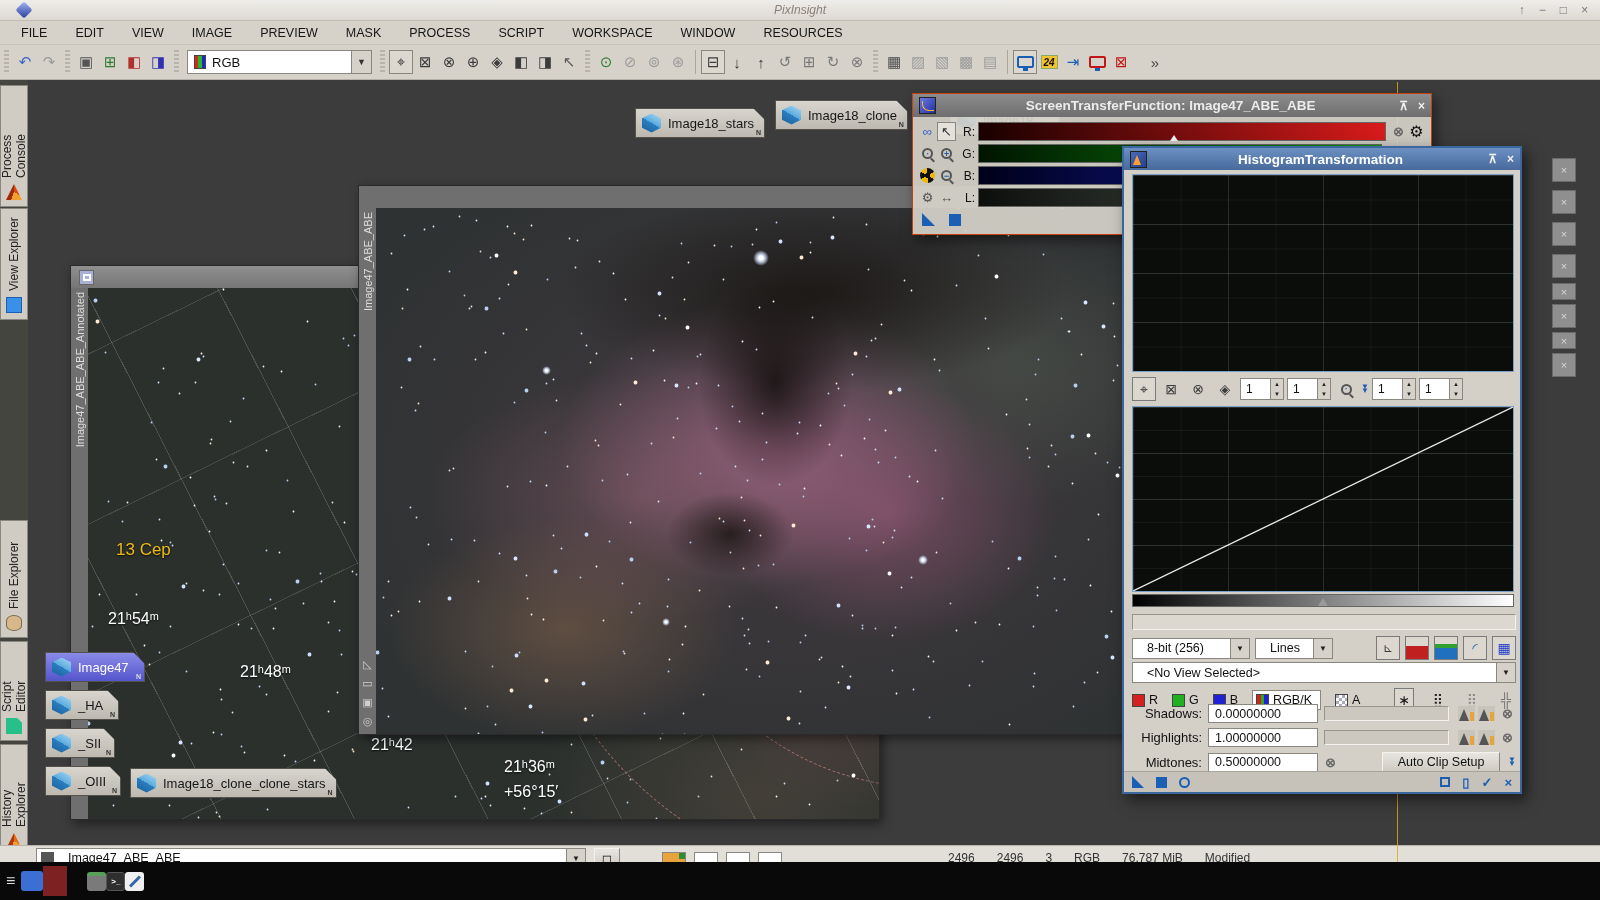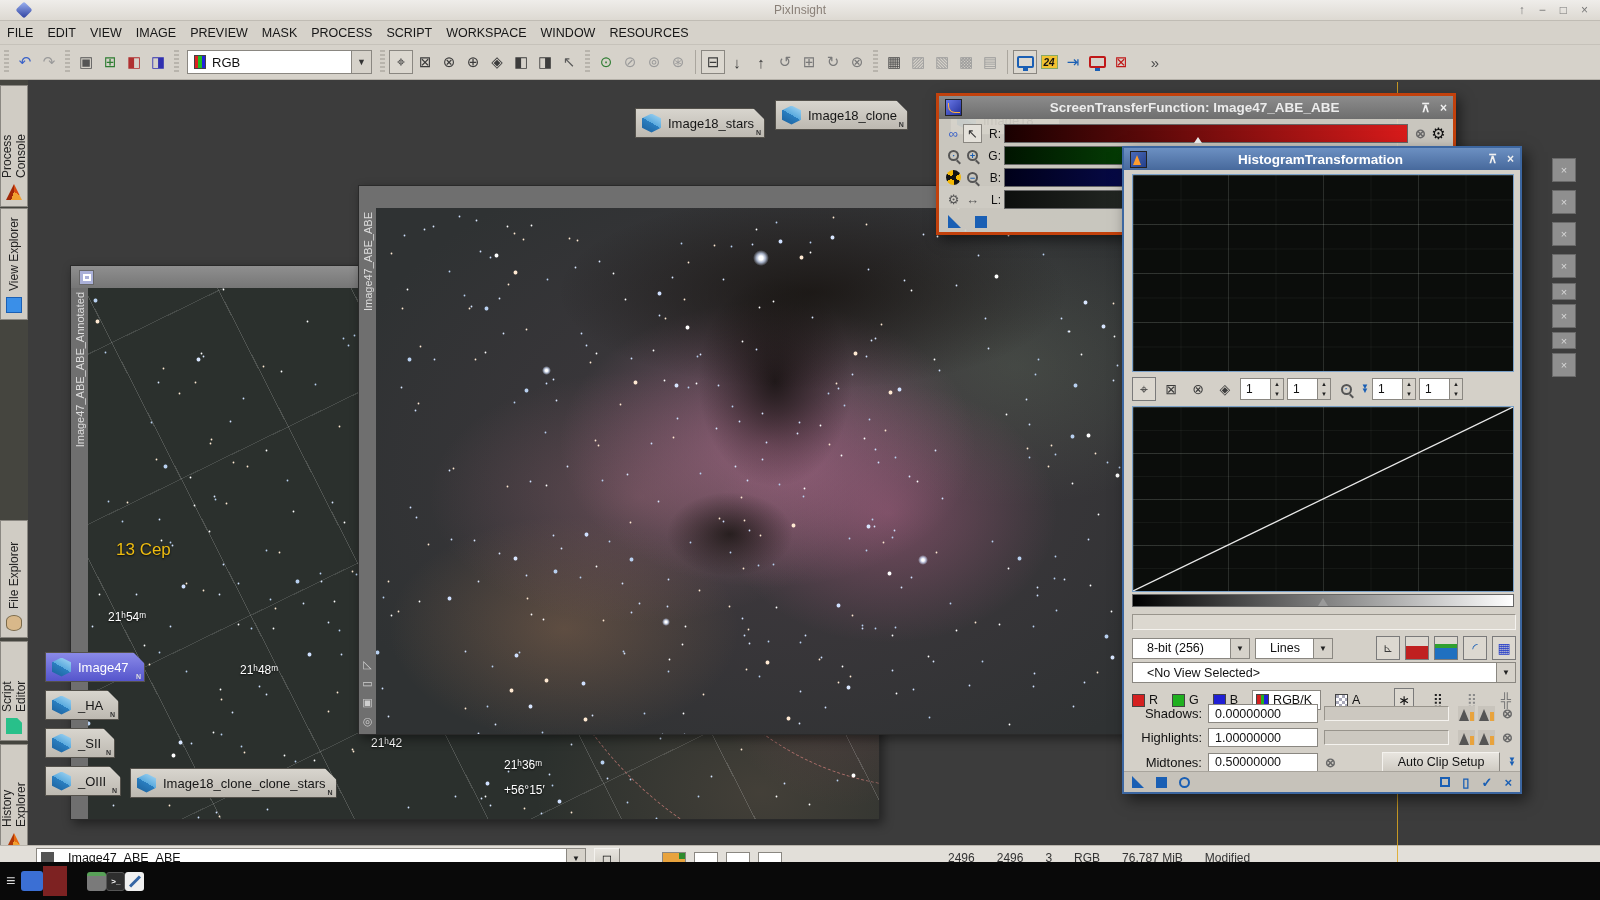--- a/index.html
+++ b/index.html
@@ -1,28 +1,28 @@
 <!DOCTYPE html>
 <html><head>
 <meta charset="utf-8">
 <style>
   html,body{margin:0;padding:0;width:1600px;height:900px;overflow:hidden;
     font-family:"Liberation Sans", sans-serif; background:#d6d2ca; position:relative;}
   *{box-sizing:border-box;}
 
   
   #titlebar{position:absolute;left:0;top:0;width:1600px;height:21px;background:linear-gradient(#efedea,#ddd9d2);
-    display:flex;align-items:center;border-bottom:1px solid #c0bcb4;}
+    display:flex;align-items:center;border-bottom:1px solid #c0bcb4;font-style:italic;}
   #app-logo{width:12px;height:12px;margin-left:18px;background:linear-gradient(135deg,#9db4f2,#2c3e9e);
     transform:rotate(45deg);border-radius:2px;}
   #app-title{position:absolute;left:0;right:0;text-align:center;font-size:12px;color:#8a8078;}
   #win-controls{margin-left:auto;display:flex;gap:14px;padding-right:12px;color:#777;font-size:12px;}
   #menubar{position:absolute;left:0;top:21px;width:1600px;height:24px;background:#d6d2ca;display:flex;
     align-items:center;gap:0;border-bottom:1px solid #c6c2ba;}
-  #menubar span{padding:3px 7px;font-size:12.5px;color:#161616;}
+  #menubar span{padding:3px 7px;font-size:12.5px;color:#161616;margin-left:14px;}
   #toolbar{position:absolute;left:0;top:45px;width:1600px;height:35px;background:#d6d2ca;display:flex;
     align-items:center;border-bottom:1px solid #b4b0a8;}
   .tbsep{width:5px;height:24px;margin:0 4px;background:repeating-linear-gradient(to bottom,#b8b4ac 0 2px,transparent 2px 4px);}
   .tbline{width:1px;height:24px;margin:0 5px;background:#aaa69e;}
   .tbicon{width:24px;height:24px;display:flex;align-items:center;justify-content:center;font-size:15px;color:#4a4a4a;}
   .tbicon.boxed{border:1px solid #8a8781;background:#dcd8d0;}
   #rgb-combo{display:flex;align-items:center;height:24px;width:185px;background:#fff;border:1px solid #8a8781;margin:0 4px;}
   #rgb-combo .chanicon{width:12px;height:14px;margin:0 6px;background:linear-gradient(to right,#d22 0 33%,#2b2 33% 66%,#22d 66%);border:1px solid #444;}
   #rgb-combo .cbtext{flex:1;font-size:13px;color:#111;}
   #rgb-combo .cbarrow{width:20px;height:22px;background:#d6d2ca;border-left:1px solid #8a8781;
@@ -72,21 +72,21 @@
     #2f3233;}
   #nebula-annot{background:
     radial-gradient(ellipse 260px 400px at 96% 45%, rgba(185,95,115,.4), transparent 70%),
     radial-gradient(ellipse 200px 260px at 100% 20%, rgba(150,90,100,.35), transparent 75%),
     radial-gradient(ellipse 300px 200px at 85% 95%, rgba(140,110,90,.25), transparent 75%),
     #2b302d;}
   .gridlines{position:absolute;inset:0;background:
     repeating-linear-gradient(63deg, transparent 0 118px, rgba(255,255,255,.17) 118px 119px),
     repeating-linear-gradient(-26deg, transparent 0 152px, rgba(255,255,255,.13) 152px 153px);}
   .redarc{position:absolute;border:1px dashed rgba(235,140,135,.6);border-radius:50%;}
-  .annot-label{position:absolute;color:#fff;font-size:12px;white-space:nowrap;text-shadow:0 1px 2px rgba(0,0,0,.8);}
+  .annot-label{position:absolute;color:#fff;font-size:16px;white-space:nowrap;text-shadow:0 1px 2px rgba(0,0,0,.8);}
   .annot-label.star{color:#eebc10;font-size:17px;}
 
   
   .thumb{position:absolute;height:30px;display:flex;align-items:center;gap:7px;padding:0 10px 0 6px;
     background:linear-gradient(#d8d5ce,#bdb9b1);border:1px solid #55524c;color:#161616;font-size:13px;
     clip-path:polygon(0 0, calc(100% - 12px) 0, 100% 12px, 100% 100%, 0 100%);
     box-shadow:2px 3px 6px rgba(0,0,0,.4);white-space:nowrap;}
   .thumb .nflag{position:absolute;right:3px;bottom:1px;font-size:7px;font-weight:bold;color:#333;}
   .thumb.selected{background:linear-gradient(#8a8ae8,#5555cc);color:#fff;}
   .thumb.selected .nflag{color:#ddd;}
@@ -95,21 +95,21 @@
     background:linear-gradient(210deg,#a8d8f4 0%,#5aaade 48%,#2a7ec0 48%,#1b5f9a 100%);}
 
   
   .chev{position:absolute;background:#8f8f8f;border:1px solid #6a6a6a;color:#d8d8d8;
     display:flex;align-items:center;justify-content:center;font-size:11px;}
 
   
   #guide-line{position:absolute;left:1397px;top:82px;width:1px;height:780px;background:rgba(222,168,30,.85);z-index:5;}
 
   
-  #stf{position:absolute;left:936px;top:93px;width:520px;height:142px;z-index:7;border:3px solid #c2410c;
+  #stf{position:absolute;left:912px;top:93px;width:520px;height:142px;z-index:7;border:1px solid #c2410c;
     box-shadow:4px 5px 12px rgba(0,0,0,.5);}
   #stf .dtitle{height:23px;background:linear-gradient(#8c8c8c,#6e6e6e);display:flex;align-items:center;
     padding:0 6px;font-size:13.5px;font-weight:bold;color:#ececec;}
   .dtitle .dicon{width:17px;height:17px;margin-right:6px;background:linear-gradient(135deg,#6a79e8,#23309a);
     border:1px solid #222;position:relative;}
   .dtitle .dicon::after{content:"";position:absolute;left:2px;bottom:2px;width:11px;height:9px;
     border-left:1px solid #ffb13d;border-bottom:1px solid #ffb13d;border-radius:0 0 0 7px;}
   .dtitle .ttext{flex:1;text-align:center;}
   .dtitle .dctrl{display:flex;gap:10px;color:#f0f0f0;font-size:12px;font-weight:bold;}
   #stf .dbody{position:absolute;left:0;top:23px;right:0;bottom:0;background:rgba(214,210,202,.92);padding:4px 5px;}

